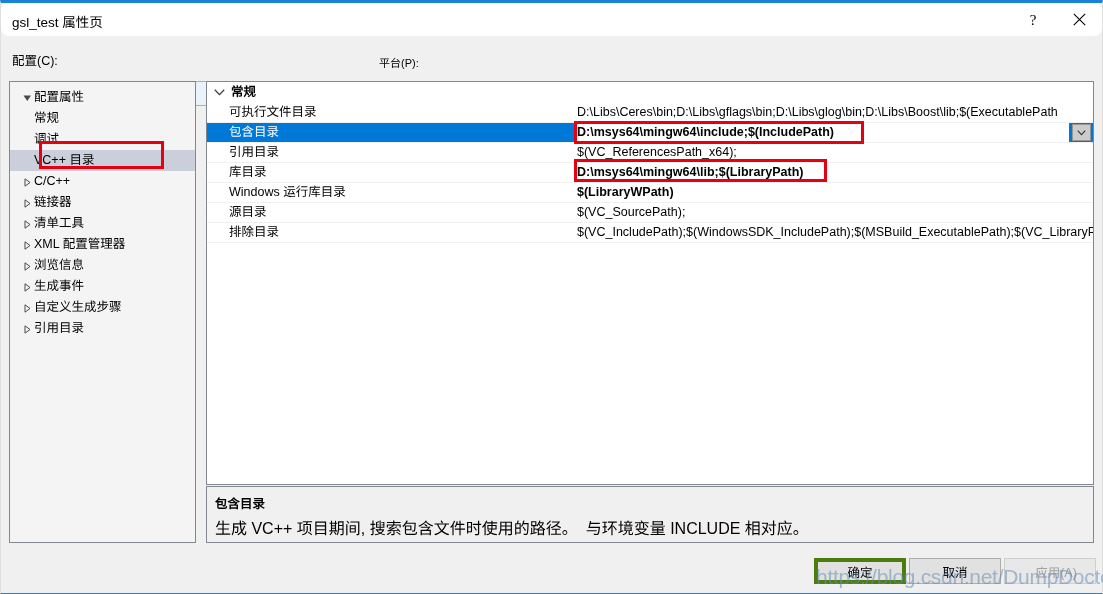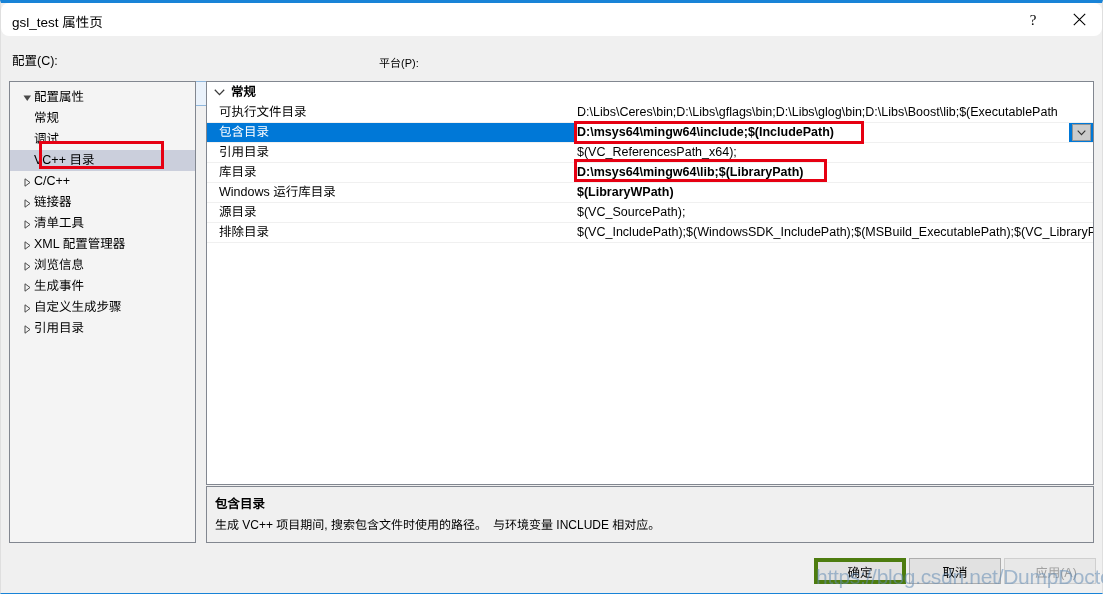--- a/index.html
+++ b/index.html
@@ -204,21 +204,21 @@
     height: 19px;
     line-height: 19px;
     font-size: 12.5px;
     white-space: nowrap;
     cursor: default;
     border-bottom: 1px solid #f0f0f0;
     background: #fff;
   }
   .grid-row .name {
     position: absolute;
-    left: 12px;
+    left: 22px;
     top: 0;
     width: 330px;
     overflow: hidden;
     text-overflow: clip;
   }
   .grid-row .value {
     position: absolute;
     left: 370px;
     top: 0;
     right: 0;
@@ -278,21 +278,21 @@
     padding: 6px 8px 0 8px;
     overflow: hidden;
   }
   .desc-title {
     font-weight: bold;
     font-size: 12.5px;
     margin-bottom: 3px;
     white-space: nowrap;
   }
   .desc-body {
-    font-size: 12px;
+    font-size: 16px;
     white-space: nowrap;
   }
 
   
   .footer-btn {
     position: absolute;
     height: 26px;
     box-sizing: border-box;
     font-family: inherit;
     font-size: 12.5px;

